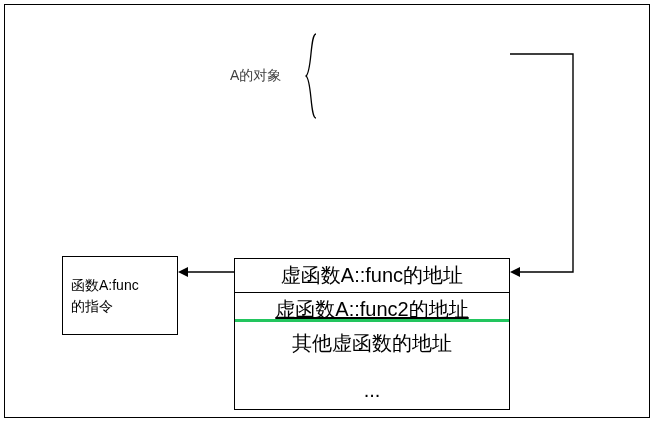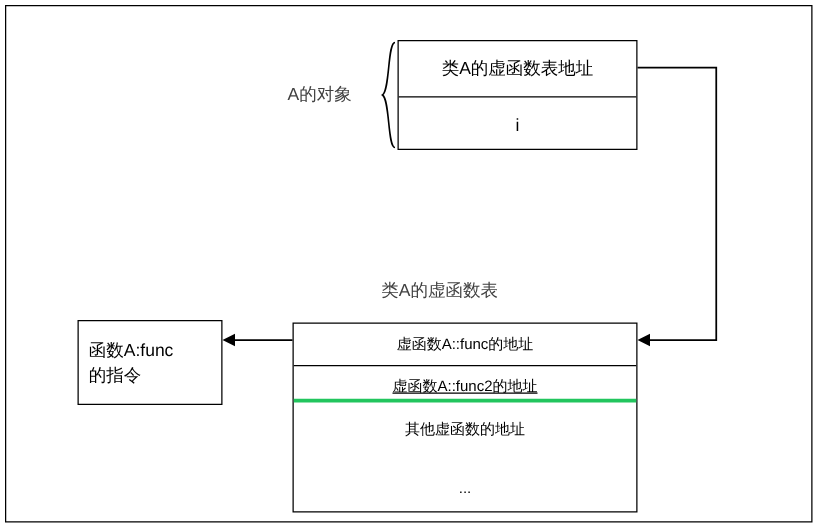--- a/index.html
+++ b/index.html
@@ -69,34 +69,34 @@
     background: #fff;
     box-sizing: border-box;
   }
   .vt-row {
     position: absolute;
     left: 0;
     width: 100%;
     display: flex;
     align-items: center;
     justify-content: center;
-    font-size: 12px;
+    font-size: 20px;
     box-sizing: border-box;
   }
   #vt-row-1 { top: 0; height: 33px; }
   #vt-row-2 { top: 33px; height: 34px; border-top: 1px solid #000; text-decoration: underline; }
   #vt-row-3 { top: 60px; height: 45px; border-top: 3px solid #22c55e; align-items: center; }
   #vt-row-4 { top: 112px; height: 38px; }
 
   
   #instr-box {
     left: 62px;
     top: 256px;
     width: 116px;
-    height: 68px;
+    height: 79px;
     position: absolute;
     border: 1px solid #000;
     background: #fff;
     box-sizing: border-box;
     display: flex;
     align-items: center;
     padding-left: 8px;
     font-size: 14px;
     line-height: 1.45;
   }
@@ -118,32 +118,23 @@
     top: 223px;
   }
 </style>
 </head>
 <body>
 
 <div id="canvas">
 
   <div class="frame"></div>
 
-  <div id="obj-box">
-    <div id="obj-row-1">
-      <span>类A的虚函数表地址</span>
-    </div>
-    <div id="obj-row-2">
-      <span>i</span>
-    </div>
-  </div>
 
   <div class="label brace-label">A的对象</div>
 
-  <div class="label vtable-title">类A的虚函数表</div>
 
   <div id="vtable-box">
     <div class="vt-row" id="vt-row-1">
       <span>虚函数A::func的地址</span>
     </div>
     <div class="vt-row" id="vt-row-2">
       <span>虚函数A::func2的地址</span>
     </div>
     <div class="vt-row" id="vt-row-3">
       <span>其他虚函数的地址</span>

